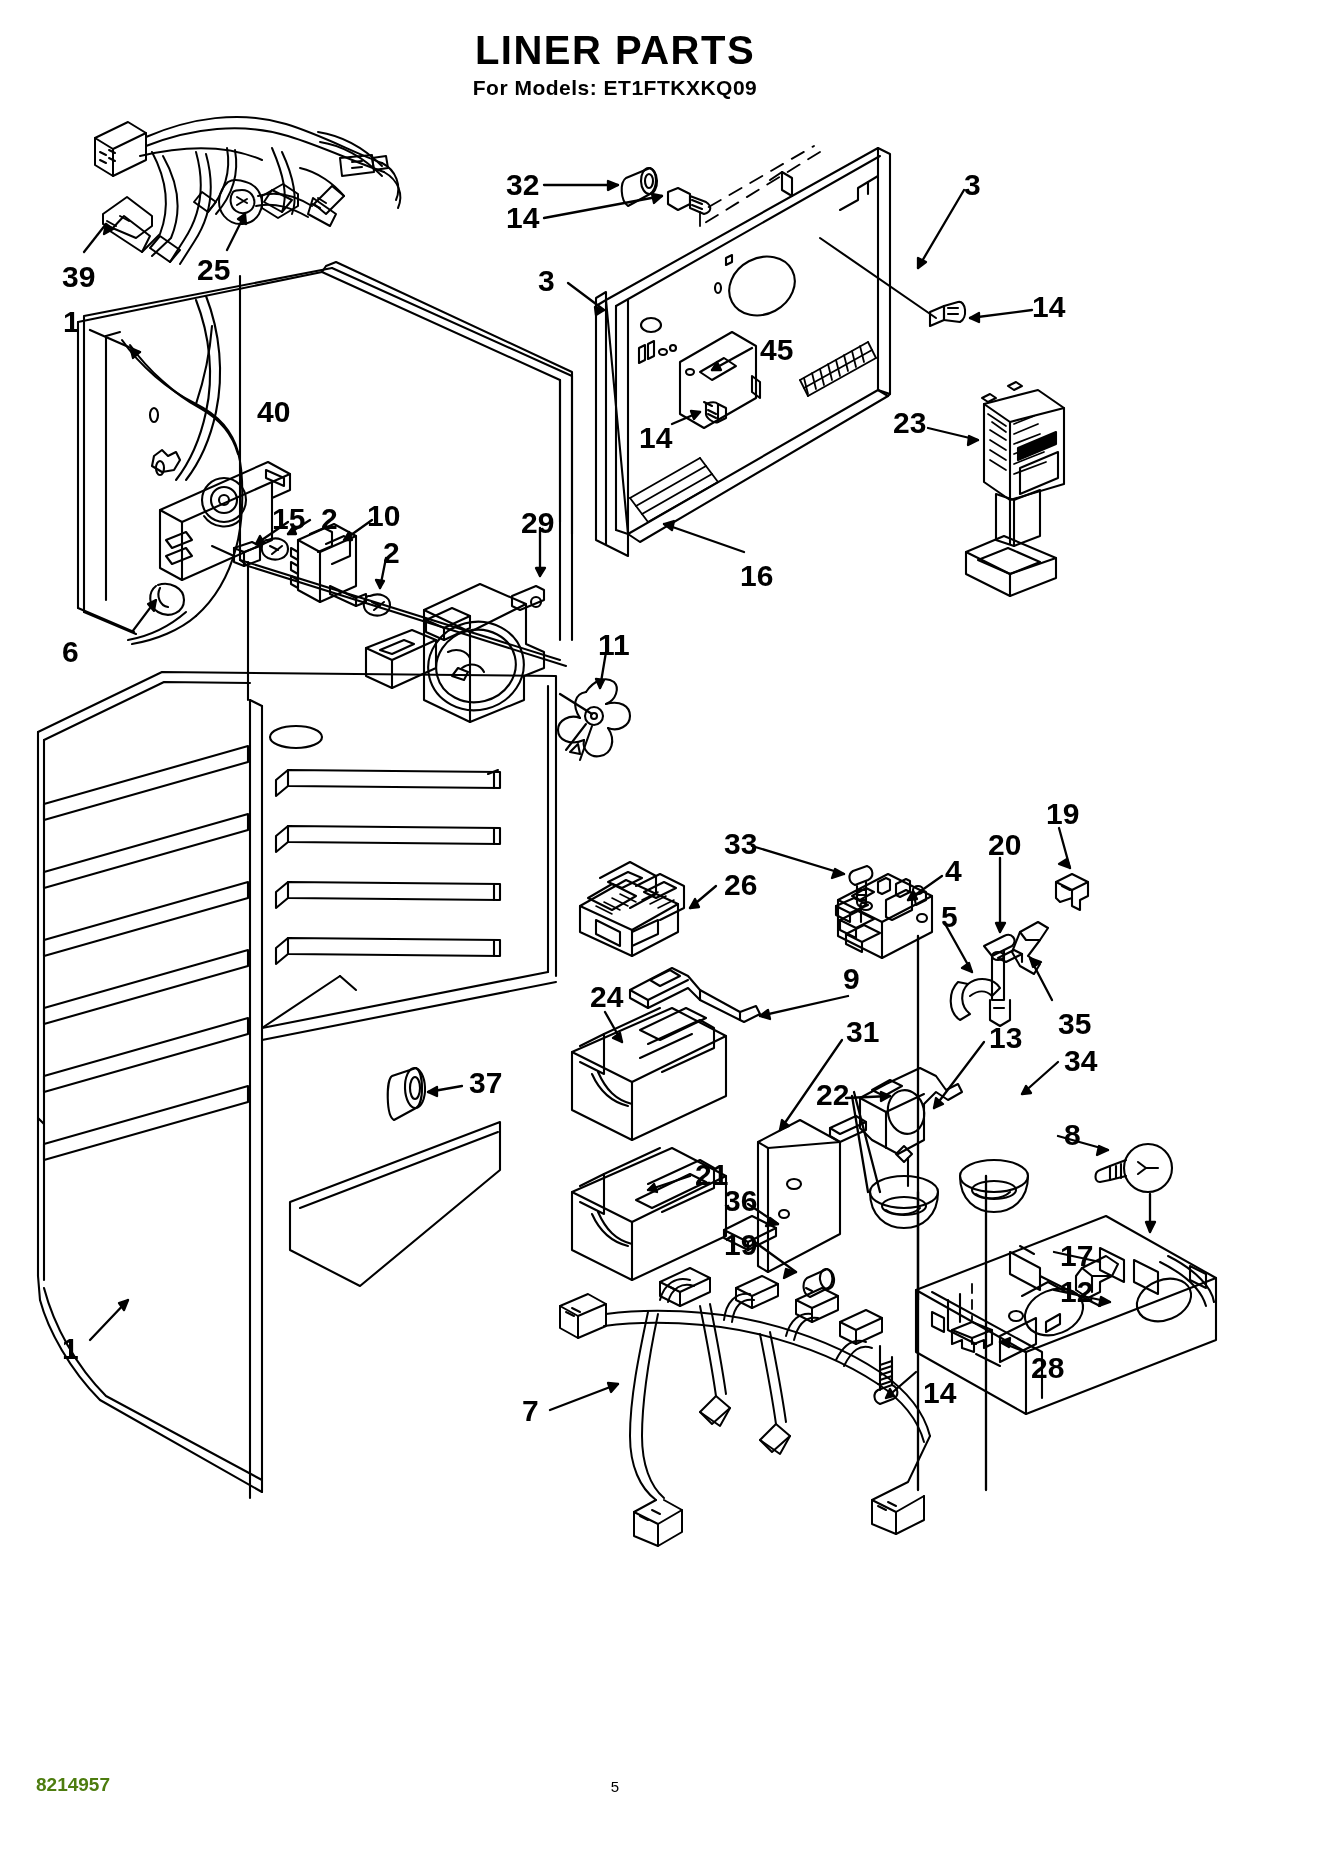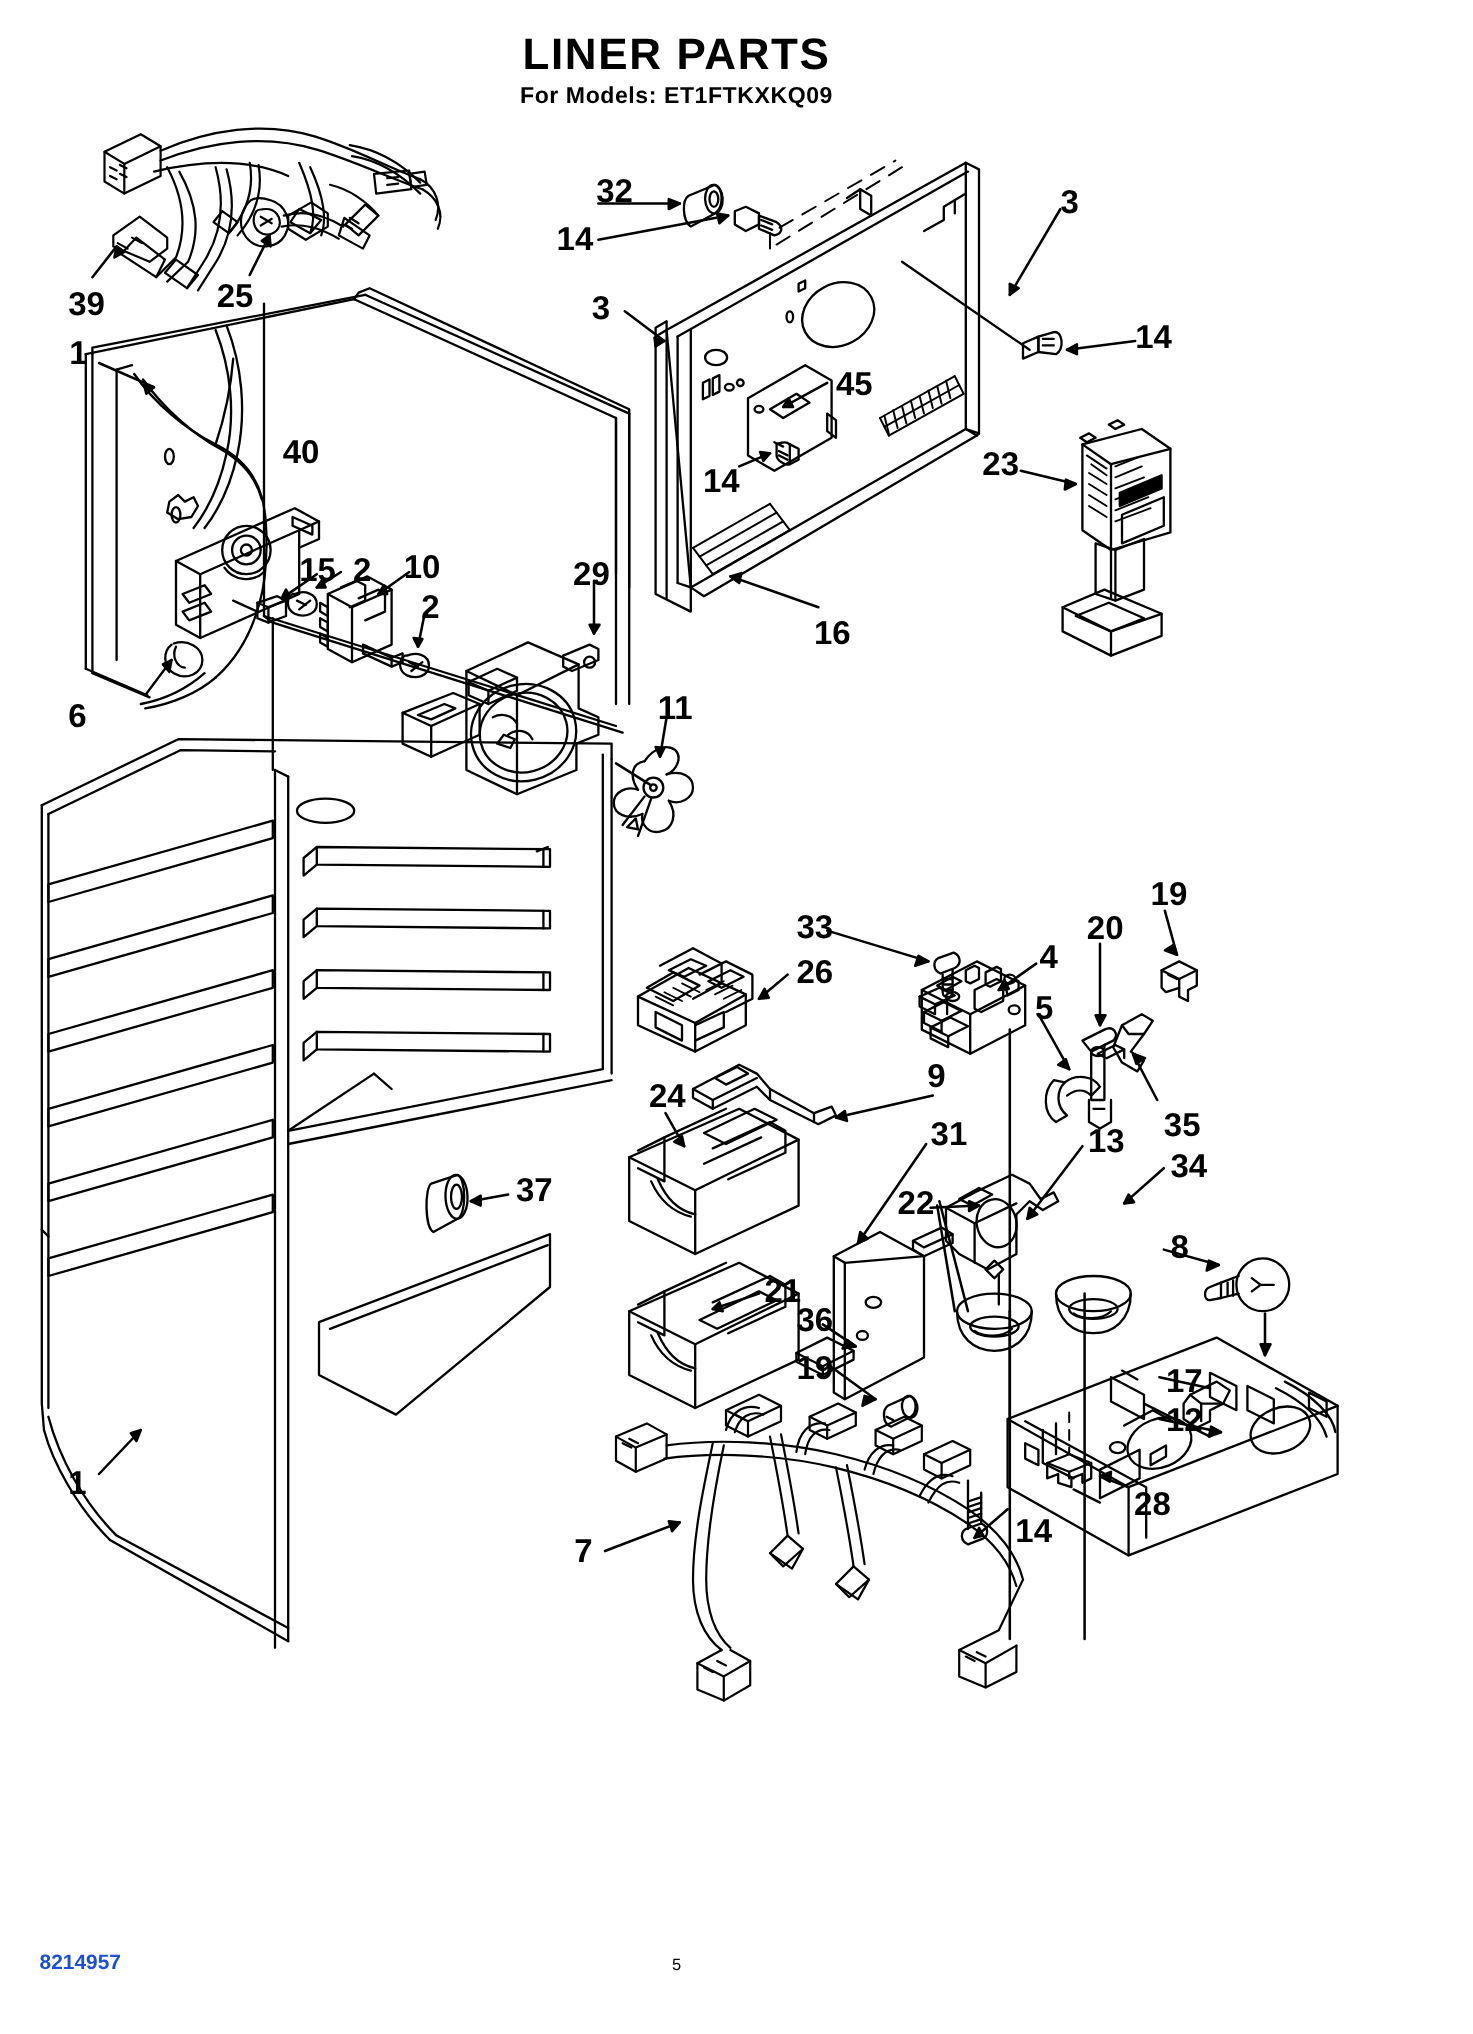--- a/index.html
+++ b/index.html
@@ -36,21 +36,21 @@
   #variant {
     top: 101px;
     font-size: 21px;
   }
   #footer-left {
     position: absolute;
     left: 36px;
     top: 1774px;
     font-size: 19px;
     font-weight: bold;
-    color: #1d4ed8;
+    color: #4d7c0f;
   }
   #footer-page {
     position: absolute;
     left: 0;
     top: 1778px;
     width: 100%;
     text-align: center;
     font-size: 15px;
     color: #000;
   }
@@ -805,21 +805,21 @@
         <path d="M550 1410 L618 1384"></path>
         <path d="M618 1384 L608 1383 L611 1392 Z" fill="#000"></path>
       </g>
 
     </g>
   </svg>
 
   <div class="cal" style="left:63px;  top:307px;">1</div>
   <div class="cal" style="left:62px;  top:262px;">39</div>
   <div class="cal" style="left:197px; top:255px;">25</div>
-  <div class="cal" style="left:506px; top:160px;margin-left:36px;">32</div>
+  <div class="cal" style="left:506px; top:170px;">32</div>
   <div class="cal" style="left:506px; top:203px;">14</div>
   <div class="cal" style="left:538px; top:266px;">3</div>
   <div class="cal" style="left:964px; top:170px;">3</div>
   <div class="cal" style="left:1032px; top:292px;">14</div>
   <div class="cal" style="left:760px; top:335px;">45</div>
   <div class="cal" style="left:639px; top:423px;">14</div>
   <div class="cal" style="left:893px; top:408px;">23</div>
   <div class="cal" style="left:740px; top:561px;">16</div>
   <div class="cal" style="left:257px; top:397px;">40</div>
   <div class="cal" style="left:272px; top:504px;">15</div>

